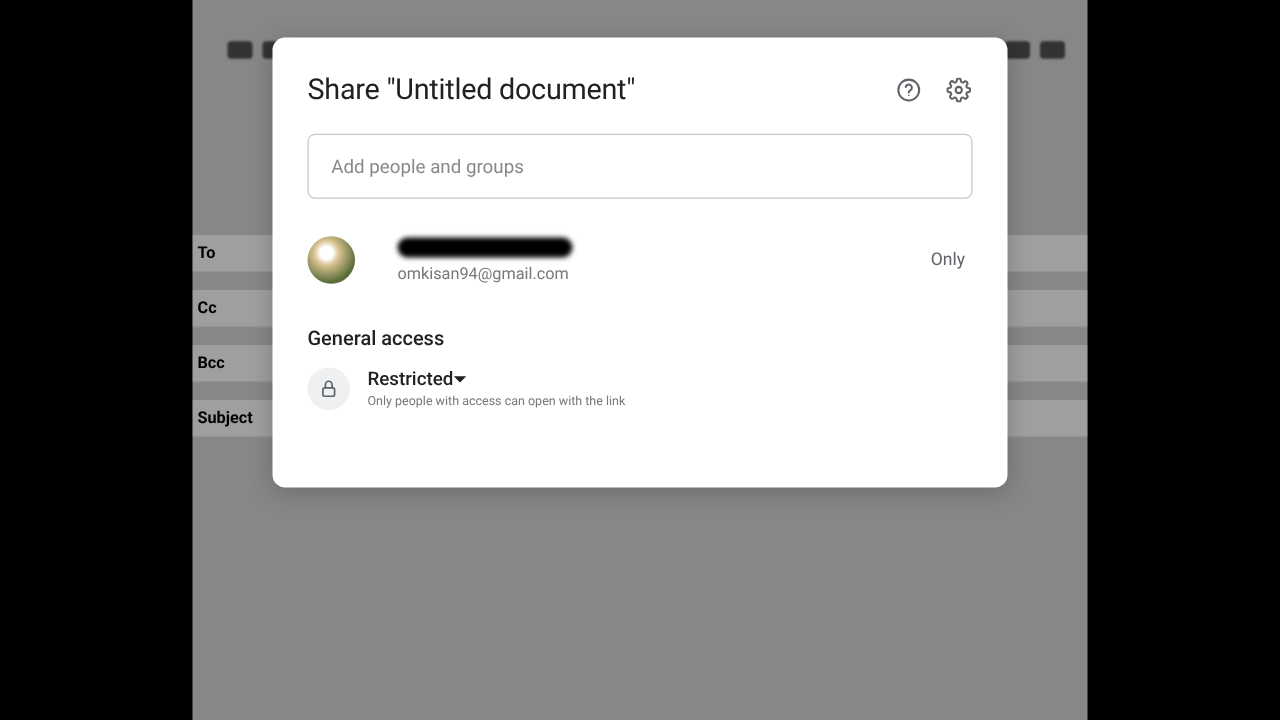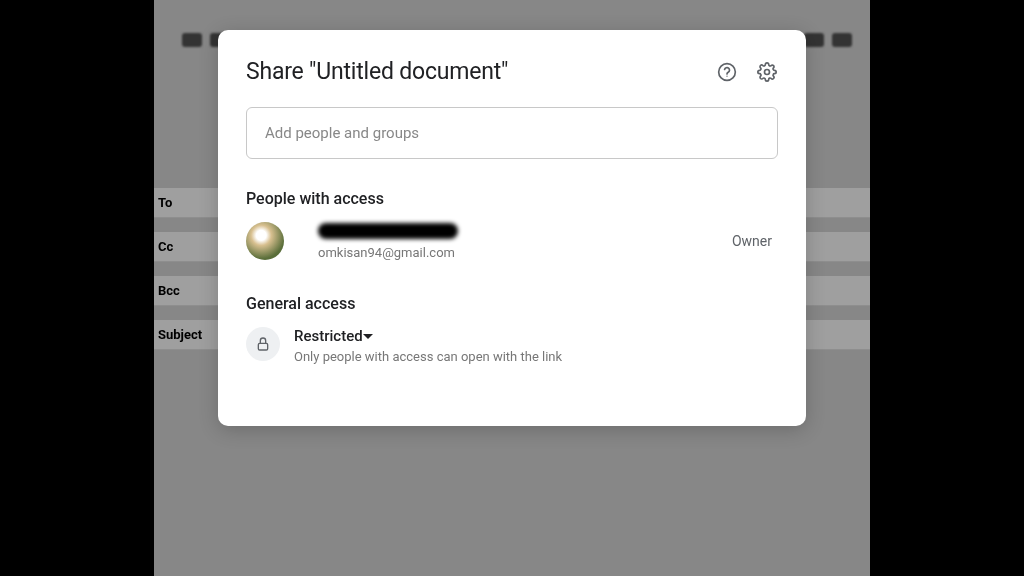--- a/index.html
+++ b/index.html
@@ -112,21 +112,21 @@
     }
     .access-info { flex: 1; }
     .access-level { display: flex; align-items: center; margin-bottom: 4px; }
     .access-level-text { font-size: 15px; color: #202124; font-weight: 500; }
     .caret {
       width: 0; height: 0;
       border-left: 5px solid transparent;
       border-right: 5px solid transparent;
       border-top: 5px solid #202124;
     }
-    .access-desc { font-size: 13px; color: #777; }
+    .access-desc { font-size: 10px; color: #777; }
     .footer { display: flex; justify-content: space-between; align-items: center; }
     .copy-link-btn {
       display: flex; align-items: center; gap: 10px;
       border: 1px solid #cfcfcf;
       border-radius: 22px;
       padding: 10px 22px;
       background: #fff;
       color: #1a73e8;
       font-size: 14px;
       font-weight: 500;
@@ -185,29 +185,28 @@
         <svg width="20" height="20" viewBox="0 0 24 24" fill="none" stroke="currentColor" stroke-width="2">
             <circle cx="12" cy="12" r="3"></circle>
             <path d="M19.4 15a1.7 1.7 0 0 0 .34 1.87l.06.06a2 2 0 1 1-2.83 2.83l-.06-.06a1.7 1.7 0 0 0-1.87-.34 1.7 1.7 0 0 0-1.03 1.56V21a2 2 0 1 1-4 0v-.09A1.7 1.7 0 0 0 9 19.4a1.7 1.7 0 0 0-1.87.34l-.06.06a2 2 0 1 1-2.83-2.83l.06-.06a1.7 1.7 0 0 0 .34-1.87 1.7 1.7 0 0 0-1.56-1.03H3a2 2 0 1 1 0-4h.09A1.7 1.7 0 0 0 4.6 9a1.7 1.7 0 0 0-.34-1.87l-.06-.06a2 2 0 1 1 2.83-2.83l.06.06a1.7 1.7 0 0 0 1.87.34H9a1.7 1.7 0 0 0 1.03-1.56V3a2 2 0 1 1 4 0v.09a1.7 1.7 0 0 0 1.03 1.56 1.7 1.7 0 0 0 1.87-.34l.06-.06a2 2 0 1 1 2.83 2.83l-.06.06a1.7 1.7 0 0 0-.34 1.87V9a1.7 1.7 0 0 0 1.56 1.03H21a2 2 0 1 1 0 4h-.09a1.7 1.7 0 0 0-1.56 1.03z"></path>
           </svg>
       </div>
     </div>
   </div>
 
   <input class="add-input" type="text" placeholder="Add people and groups" style="">
 
-  <div class="section-title">People with access</div>
 
   <div class="person-row">
     <div class="avatar"></div>
     <div class="person-info">
       <div class="person-name-redacted"></div>
       <div class="person-email">omkisan94@gmail.com</div>
     </div>
-    <div class="role">Owner</div>
+    <div class="role">Only</div>
   </div>
 
   <div class="section-title">General access</div>
 
   <div class="access-row">
     <div class="lock-circle">
       <svg width="16" height="16" viewBox="0 0 24 24" fill="none" stroke="currentColor" stroke-width="2">
           <rect x="5" y="11" width="14" height="10" rx="2"></rect>
           <path d="M8 11V7a4 4 0 0 1 8 0v4"></path>
         </svg>

